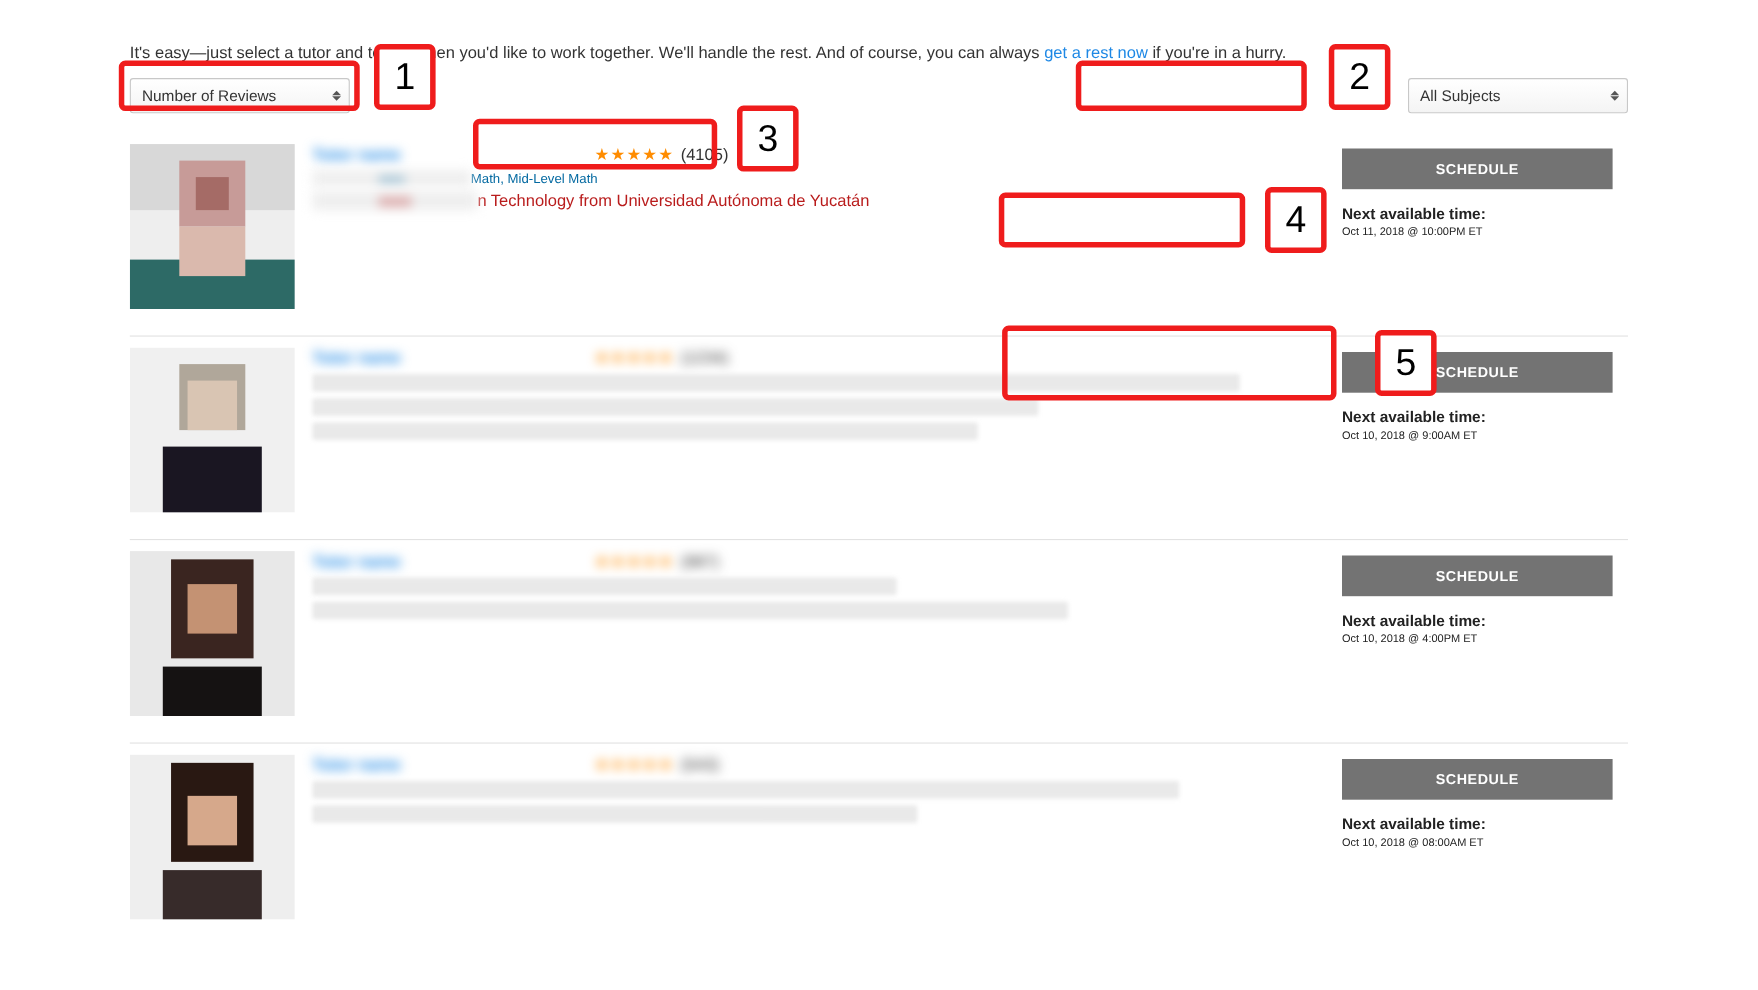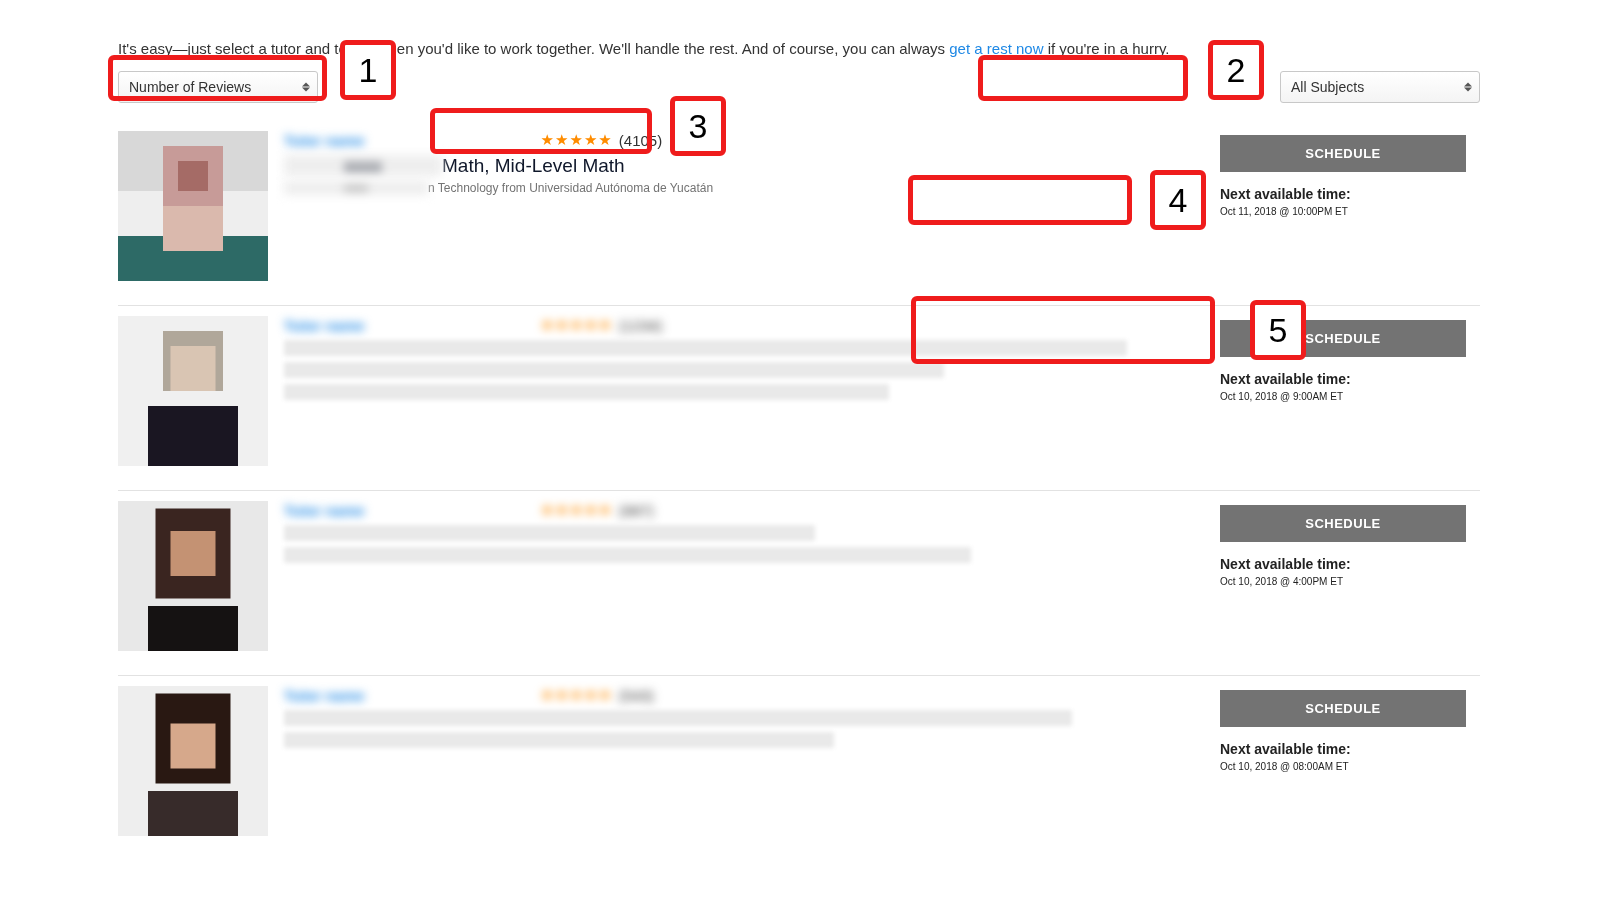--- a/index.html
+++ b/index.html
@@ -96,27 +96,27 @@
   }
   .rating {
     display: flex;
     align-items: center;
     gap: 6px;
   }
   .stars { color: #ff8c00; letter-spacing: 1px; font-size: 15px; }
   .review-count { color: #333; font-size: 15px; }
   .rating.blurred { filter: blur(5px); }
   .subjects {
-    font-size: 19px;
-    color: #0f172a;
+    font-size: 12px;
+    color: #0369a1;
     margin-bottom: 3px;
   }
   .bio {
-    font-size: 12px;
-    color: #737373;
+    font-size: 15px;
+    color: #b91c1c;
     line-height: 1.4;
   }
   .blur-line {
     height: 16px;
     background: #e9e9e9;
     border-radius: 2px;
     margin-bottom: 6px;
     filter: blur(2px);
   }
   .action-col {

